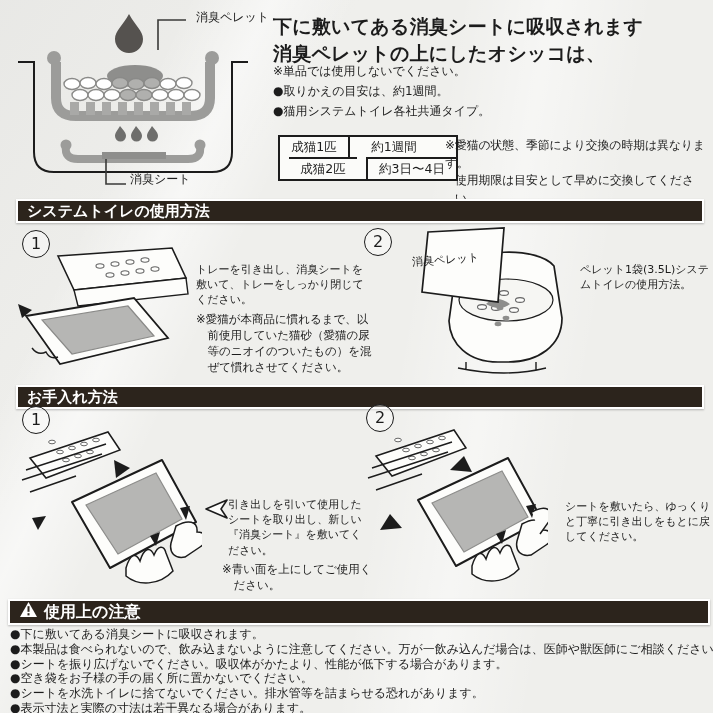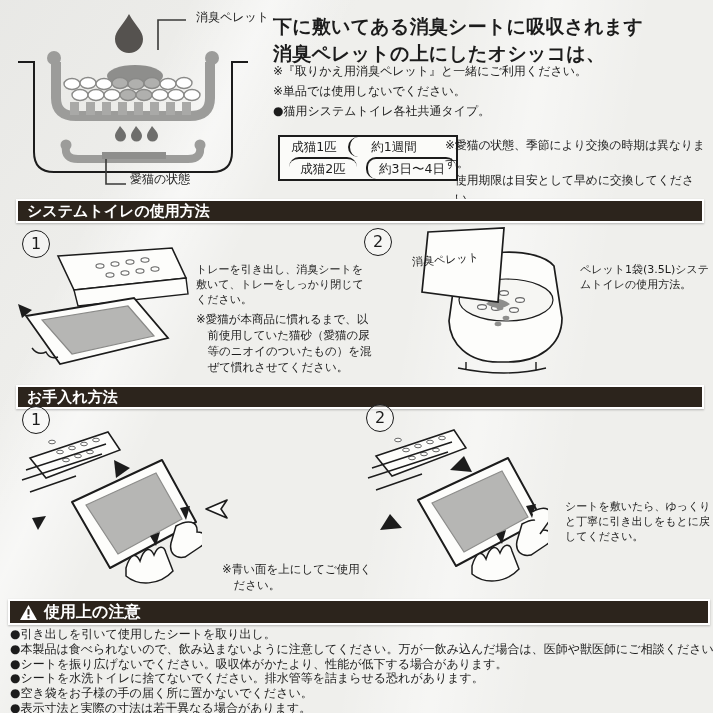--- a/index.html
+++ b/index.html
@@ -16,28 +16,28 @@
       linear-gradient(100deg, rgba(255,255,255,0) 55%, rgba(255,255,255,.45) 66%, rgba(255,255,255,0) 78%),
       linear-gradient(125deg, rgba(220,220,218,.35) 0%, rgba(255,255,255,0) 30%),
       #efefec;
   }
   .abs{position:absolute;}
   .title{font-size:19px;font-weight:700;line-height:1.4;letter-spacing:.2px;}
   .note-line{font-size:12px;line-height:1.65;}
   .tbl{border:2px solid #1c1c1c;background:#fbfbf9;}
   .tbl-row{display:flex;}
   .tbl-row + .tbl-row .tbl-cell{border-top:2px solid #1c1c1c;margin-left:9px;}
-  .tbl-cell{width:68px;height:20px;line-height:20px;text-align:center;font-size:12.5px;border-radius:10px;}
+  .tbl-cell{width:68px;height:20px;line-height:20px;text-align:center;font-size:12.5px;}
   .tbl-cell.c2{width:88px;border-left:2px solid #1c1c1c;}
   .tbl-note{font-size:11.8px;line-height:1.5;}
   .tbl-note .l2{padding-left:10px;}
   .bar{
     background:#2c241c;border:2px solid #ffffff;
     color:#ffffff;font-weight:700;font-size:15px;line-height:20px;height:20px;
-    padding-left:9px;box-sizing:content-box;display:flex;align-items:center;gap:6px;
+    padding-left:9px;box-sizing:content-box;display:flex;align-items:flex-start;gap:6px;
     box-shadow:0 1px 2px rgba(0,0,0,.25);
   }
   .circle-num{
     width:26px;height:26px;border:1.6px solid #1c1c1c;border-radius:50%;
     text-align:center;line-height:26px;font-size:16px;background:rgba(255,255,255,.4);
   }
   .step-text{font-size:11px;line-height:1.38;}
   .step-note{font-size:11.5px;line-height:1.38;text-indent:-1em;padding-left:1em;margin-top:7px;}
   .bag-label{font-size:11px;transform:rotate(-4deg);}
   .caution-item{font-size:12px;line-height:1.23;white-space:nowrap;}
@@ -100,29 +100,29 @@
     </g>
 
     <path d="M58,142 Q56,155 70,155 L180,155 Q194,155 192,142" fill="none" stroke="#9c9c9a" stroke-width="8"></path>
     <circle cx="58" cy="141" r="5.5" fill="#9c9c9a"></circle>
       <circle cx="192" cy="141" r="5.5" fill="#9c9c9a"></circle>
     <rect x="94" y="148" width="64" height="7" fill="#8e8e8c"></rect>
 
     <polyline points="98,155 98,180 118,180" fill="none" stroke="#3a3a38" stroke-width="1.6"></polyline>
   </svg>
   <div class="abs diagram-label" style="left:196px;top:9px">消臭ペレット</div>
-  <div class="abs diagram-label" style="left:130px;top:171px">愛猫の状態</div>
+  <div class="abs diagram-label" style="left:130px;top:171px">消臭シート</div>
 
   <div class="abs title" style="left:273px;top:13px;width:436px">
     <div>下に敷いてある消臭シートに吸収されます</div>
     <div>消臭ペレットの上にしたオシッコは、</div>
   </div>
   <div class="abs" style="left:273px;top:62px;width:436px">
-    <div class="note-line">※『取りかえ用消臭ペレット』と一緒にご利用ください。</div>
     <div class="note-line">※単品では使用しないでください。</div>
+    <div class="note-line">●取りかえの目安は、約1週間。</div>
     <div class="note-line">●猫用システムトイレ各社共通タイプ。</div>
   </div>
 
   <div class="abs tbl" style="left:278px;top:135px">
     <div class="tbl-row">
       <div class="tbl-cell">成猫1匹</div>
       <div class="tbl-cell c2">約1週間</div>
     </div>
     <div class="tbl-row">
       <div class="tbl-cell">成猫2匹</div>
@@ -221,20 +221,21 @@
       </g>
     </defs>
     <use href="#box-deck"></use>
     <use href="#tray-sheet-hands"></use>
     <polygon points="104,44 120,52 106,62" fill="#1c1c1c"></polygon>
     <polygon points="22,102 36,100 28,114" fill="#1c1c1c"></polygon>
   </svg>
   <svg class="abs" style="left:203px;top:497px" width="26" height="24" viewBox="0 0 26 24">
     <polygon points="24,3 3,12 24,21 18,12" fill="#fdfdfb" stroke="#1c1c1c" stroke-width="1.6" stroke-linejoin="round"></polygon>
   </svg>
+  <div class="abs step-text" style="left:228px;top:497px;width:142px">引き出しを引いて使用したシートを取り出し、新しい『消臭シート』を敷いてください。</div>
   <div class="abs step-note" style="left:222px;top:555px;width:140px">※青い面を上にしてご使用ください。</div>
 
   <div class="abs circle-num" style="left:366px;top:404px">2</div>
 
   <svg class="abs" style="left:356px;top:414px" width="192" height="182" viewBox="0 0 192 182">
     <use href="#box-deck"></use>
     <use href="#tray-sheet-hands"></use>
     <polygon points="108,42 94,56 116,58" fill="#1c1c1c"></polygon>
     <polygon points="34,100 24,116 46,114" fill="#1c1c1c"></polygon>
     <path d="M176,98 c14,-8 22,-2 18,8 l-10,14" fill="#fdfdfb" stroke="#1c1c1c" stroke-width="1.5"></path>
@@ -243,21 +244,21 @@
 
   <div class="abs bar" style="left:8px;top:599px;width:689px;height:22px;line-height:22px;font-size:16px">
     <svg width="19" height="17" viewBox="0 0 19 17">
       <polygon points="9.5,1 18,16 1,16" fill="#ffffff"></polygon>
       <rect x="8.5" y="5.2" width="2" height="5.6" fill="#2c241c"></rect>
       <rect x="8.5" y="12.2" width="2" height="2.2" fill="#2c241c"></rect>
     </svg>
     <span>使用上の注意</span>
   </div>
   <div class="abs" style="left:10px;top:627px;width:700px">
-    <div class="caution-item">●引き出しを引いて使用したシートを取り出し。</div>
+    <div class="caution-item">●下に敷いてある消臭シートに吸収されます。</div>
     <div class="caution-item">●本製品は食べられないので、飲み込まないように注意してください。万が一飲み込んだ場合は、医師や獣医師にご相談ください。</div>
     <div class="caution-item">●シートを振り広げないでください。吸収体がかたより、性能が低下する場合があります。</div>
+    <div class="caution-item">●空き袋をお子様の手の届く所に置かないでください。</div>
     <div class="caution-item">●シートを水洗トイレに捨てないでください。排水管等を詰まらせる恐れがあります。</div>
-    <div class="caution-item">●空き袋をお子様の手の届く所に置かないでください。</div>
     <div class="caution-item">●表示寸法と実際の寸法は若干異なる場合があります。</div>
   </div>
 
 </div>
 
 </body></html>

